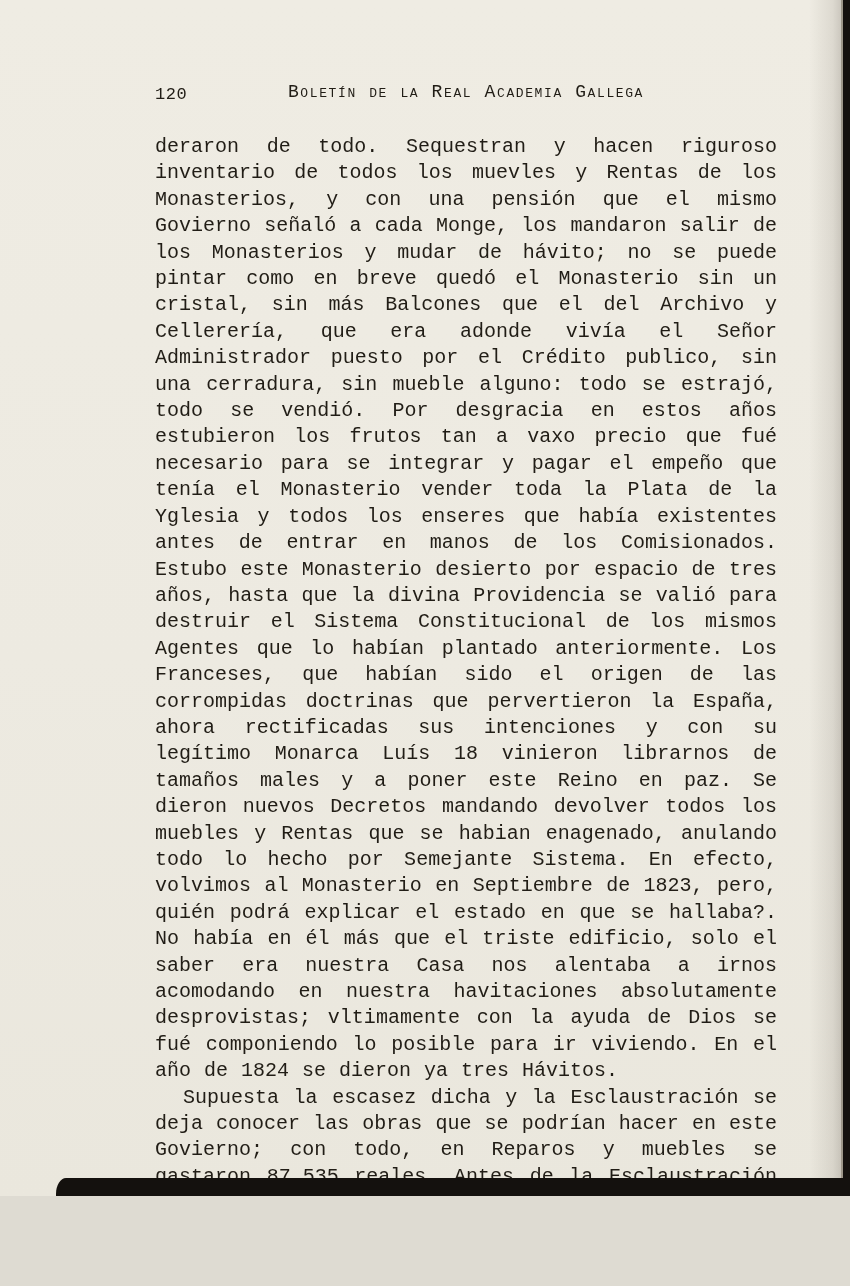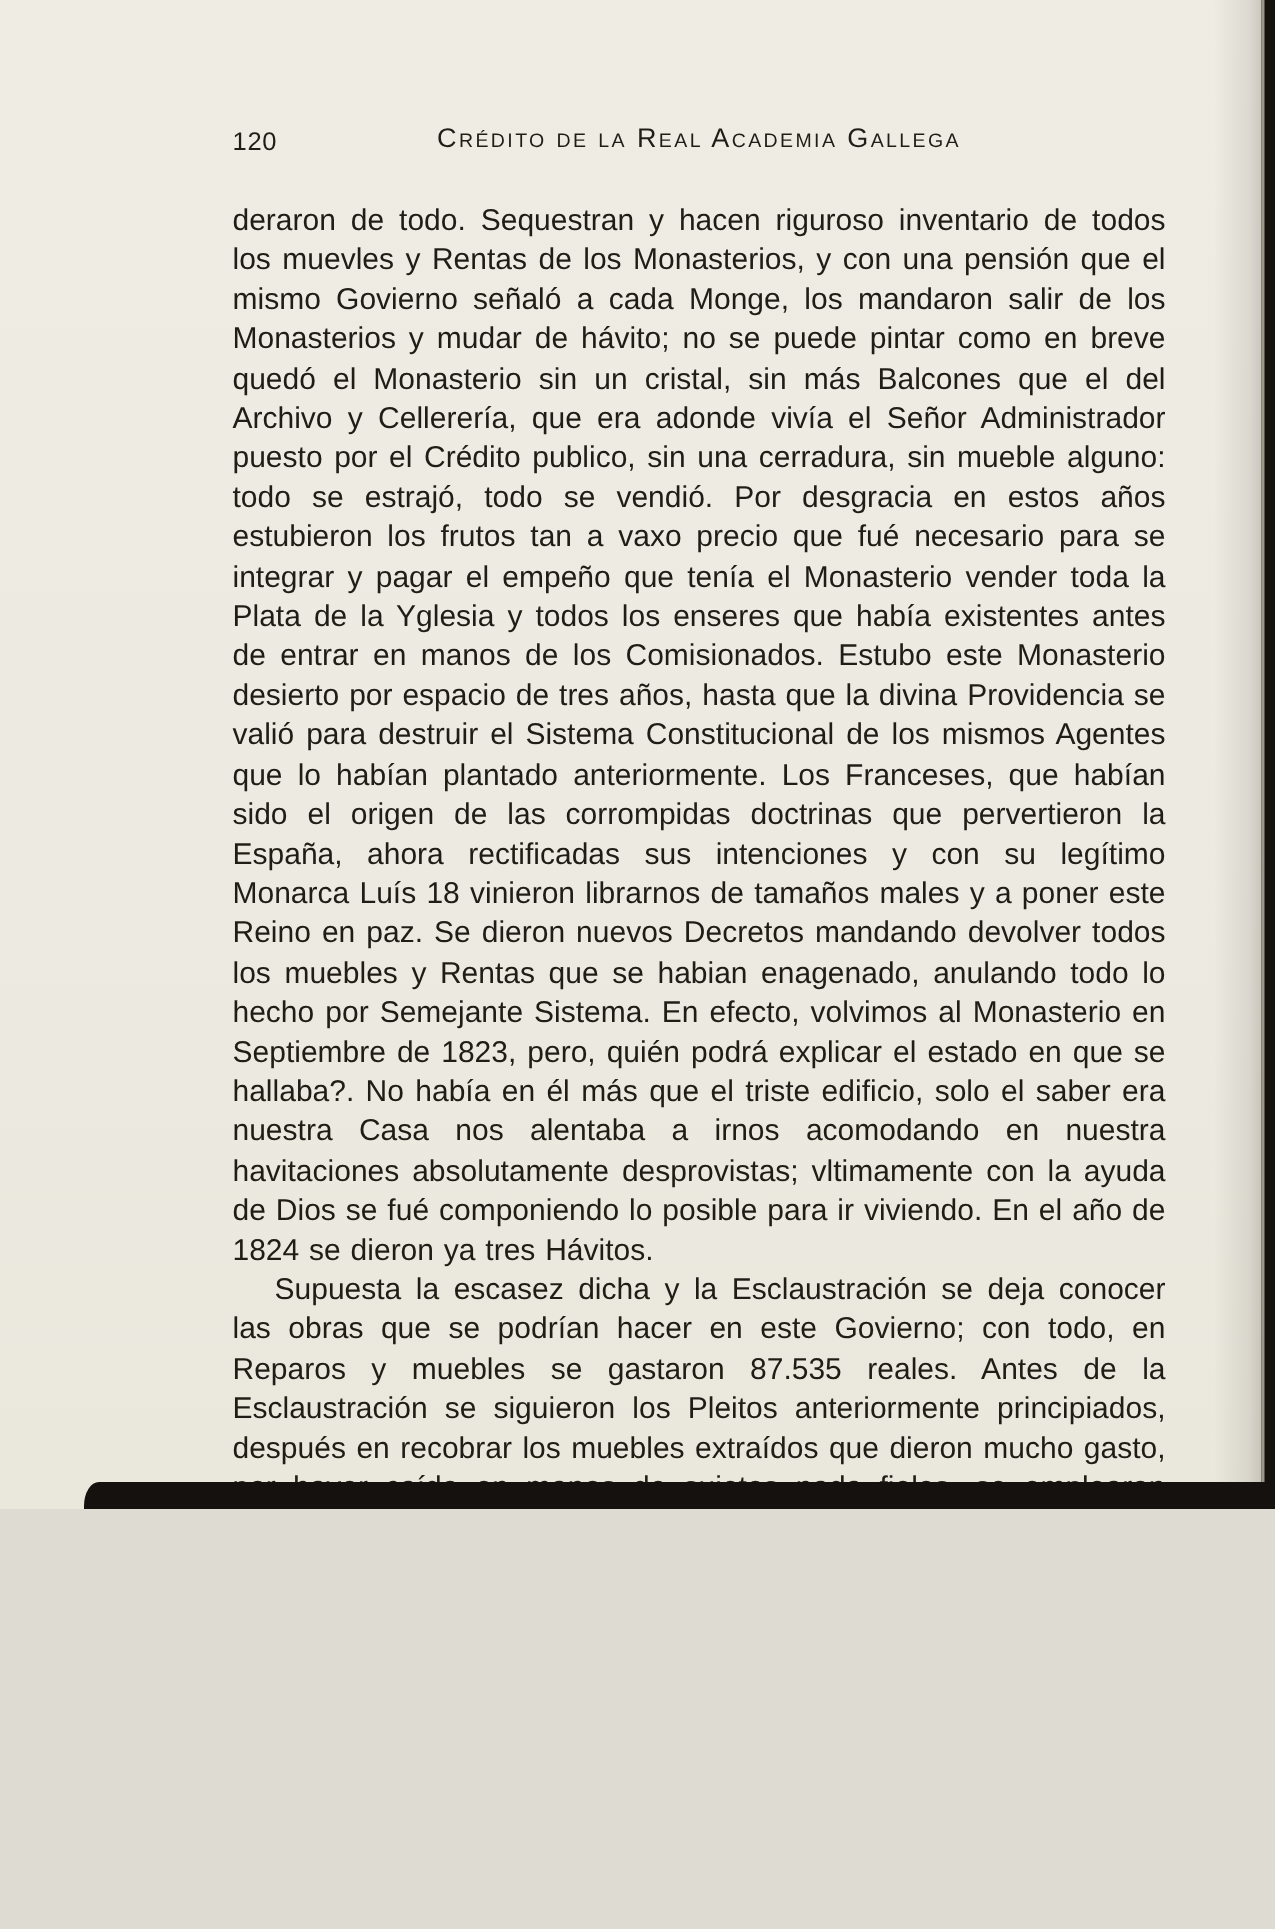--- a/index.html
+++ b/index.html
@@ -3,24 +3,24 @@
 <meta charset="utf-8">
 <style>
   html, body {
     margin: 0;
     padding: 0;
     background: #dedbd2;
   }
   .scan-page {
     position: relative;
     width: 850px;
-    height: 1006px;
+    height: 1196px;
     overflow: hidden;
     background: linear-gradient(180deg, #efece3 0%, #edeae1 55%, #eae7dd 100%);
-    font-family: Liberation Sans, sans-serif;
+    font-family: Liberation Mono, monospace;
     color: #211d16;
   }
   
   .right-shade {
     position: absolute;
     top: 0;
     right: 7px;
     width: 34px;
     height: 100%;
     background: linear-gradient(90deg, rgba(0,0,0,0) 0%, rgba(60,50,40,0.10) 70%, rgba(60,50,40,0.22) 100%);
@@ -84,21 +84,21 @@
     text-indent: 28px;
   }
 </style>
 </head>
 <body>
 
 <div class="scan-page">
 
   <div class="page-header">
     <span class="page-number">120</span>
-    <span class="journal-title">Crédito de la Real Academia Gallega</span>
+    <span class="journal-title">Boletín de la Real Academia Gallega</span>
   </div>
 
   <div class="body-text">
     <p>deraron de todo. Sequestran y hacen riguroso inventario de todos los muevles y Rentas de los Monasterios, y con una pensión que el mismo Govierno señaló a cada Monge, los mandaron salir de los Monasterios y mudar de hávito; no se puede pintar como en breve quedó el Monasterio sin un cristal, sin más Balcones que el del Archivo y Cellerería, que era adonde vivía el Señor Administrador puesto por el Crédito publico, sin una cerradura, sin mueble alguno: todo se estrajó, todo se vendió. Por desgracia en estos años estubieron los frutos tan a vaxo precio que fué necesario para se integrar y pagar el empeño que tenía el Monasterio vender toda la Plata de la Yglesia y todos los enseres que había existentes antes de entrar en manos de los Comisionados. Estubo este Monasterio desierto por espacio de tres años, hasta que la divina Providencia se valió para destruir el Sistema Constitucional de los mismos Agentes que lo habían plantado anteriormente. Los Franceses, que habían sido el origen de las corrompidas doctrinas que pervertieron la España, ahora rectificadas sus intenciones y con su legítimo Monarca Luís 18 vinieron librarnos de tamaños males y a poner este Reino en paz. Se dieron nuevos Decretos mandando devolver todos los muebles y Rentas que se habian enagenado, anulando todo lo hecho por Semejante Sistema. En efecto, volvimos al Monasterio en Septiembre de 1823, pero, quién podrá explicar el estado en que se hallaba?. No había en él más que el triste edificio, solo el saber era nuestra Casa nos alentaba a irnos acomodando en nuestra havitaciones absolutamente desprovistas; vltimamente con la ayuda de Dios se fué componiendo lo posible para ir viviendo. En el año de 1824 se dieron ya tres Hávitos.</p>
     <p class="indented">Supuesta la escasez dicha y la Esclaustración se deja conocer las obras que se podrían hacer en este Govierno; con todo, en Reparos y muebles se gastaron 87.535 reales. Antes de la Esclaustración se siguieron los Pleitos anteriormente principiados, después en recobrar los muebles extraídos que dieron mucho gasto, por haver caído en manos de sujetos nada fieles, se emplearon 35.168 reales y 10 maravedíes».</p>
   </div>
 
   <div class="right-shade"></div>
   <div class="edge-right"></div>
   <div class="edge-bottom"></div>

